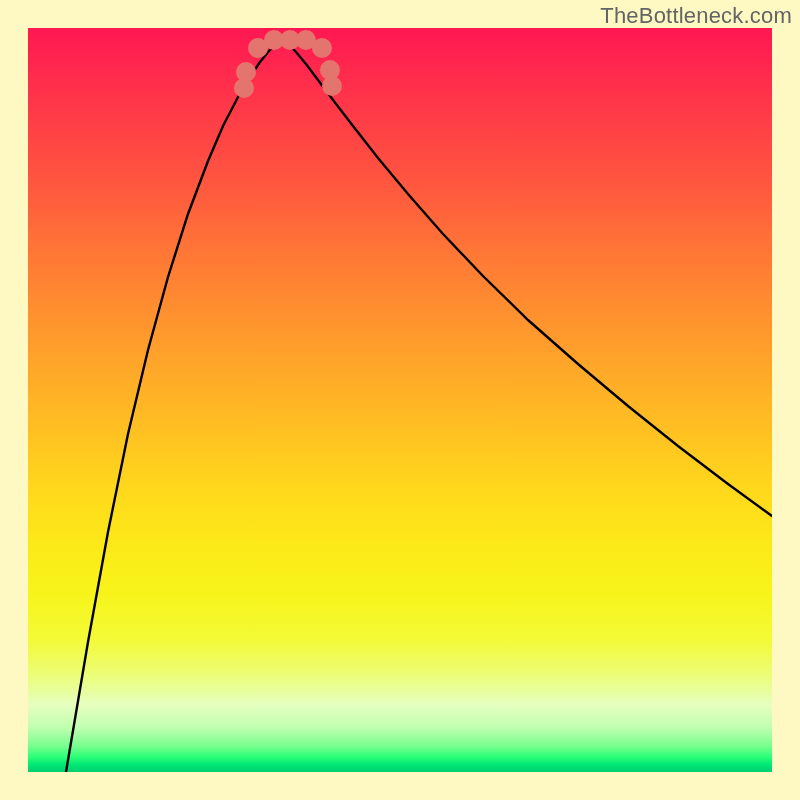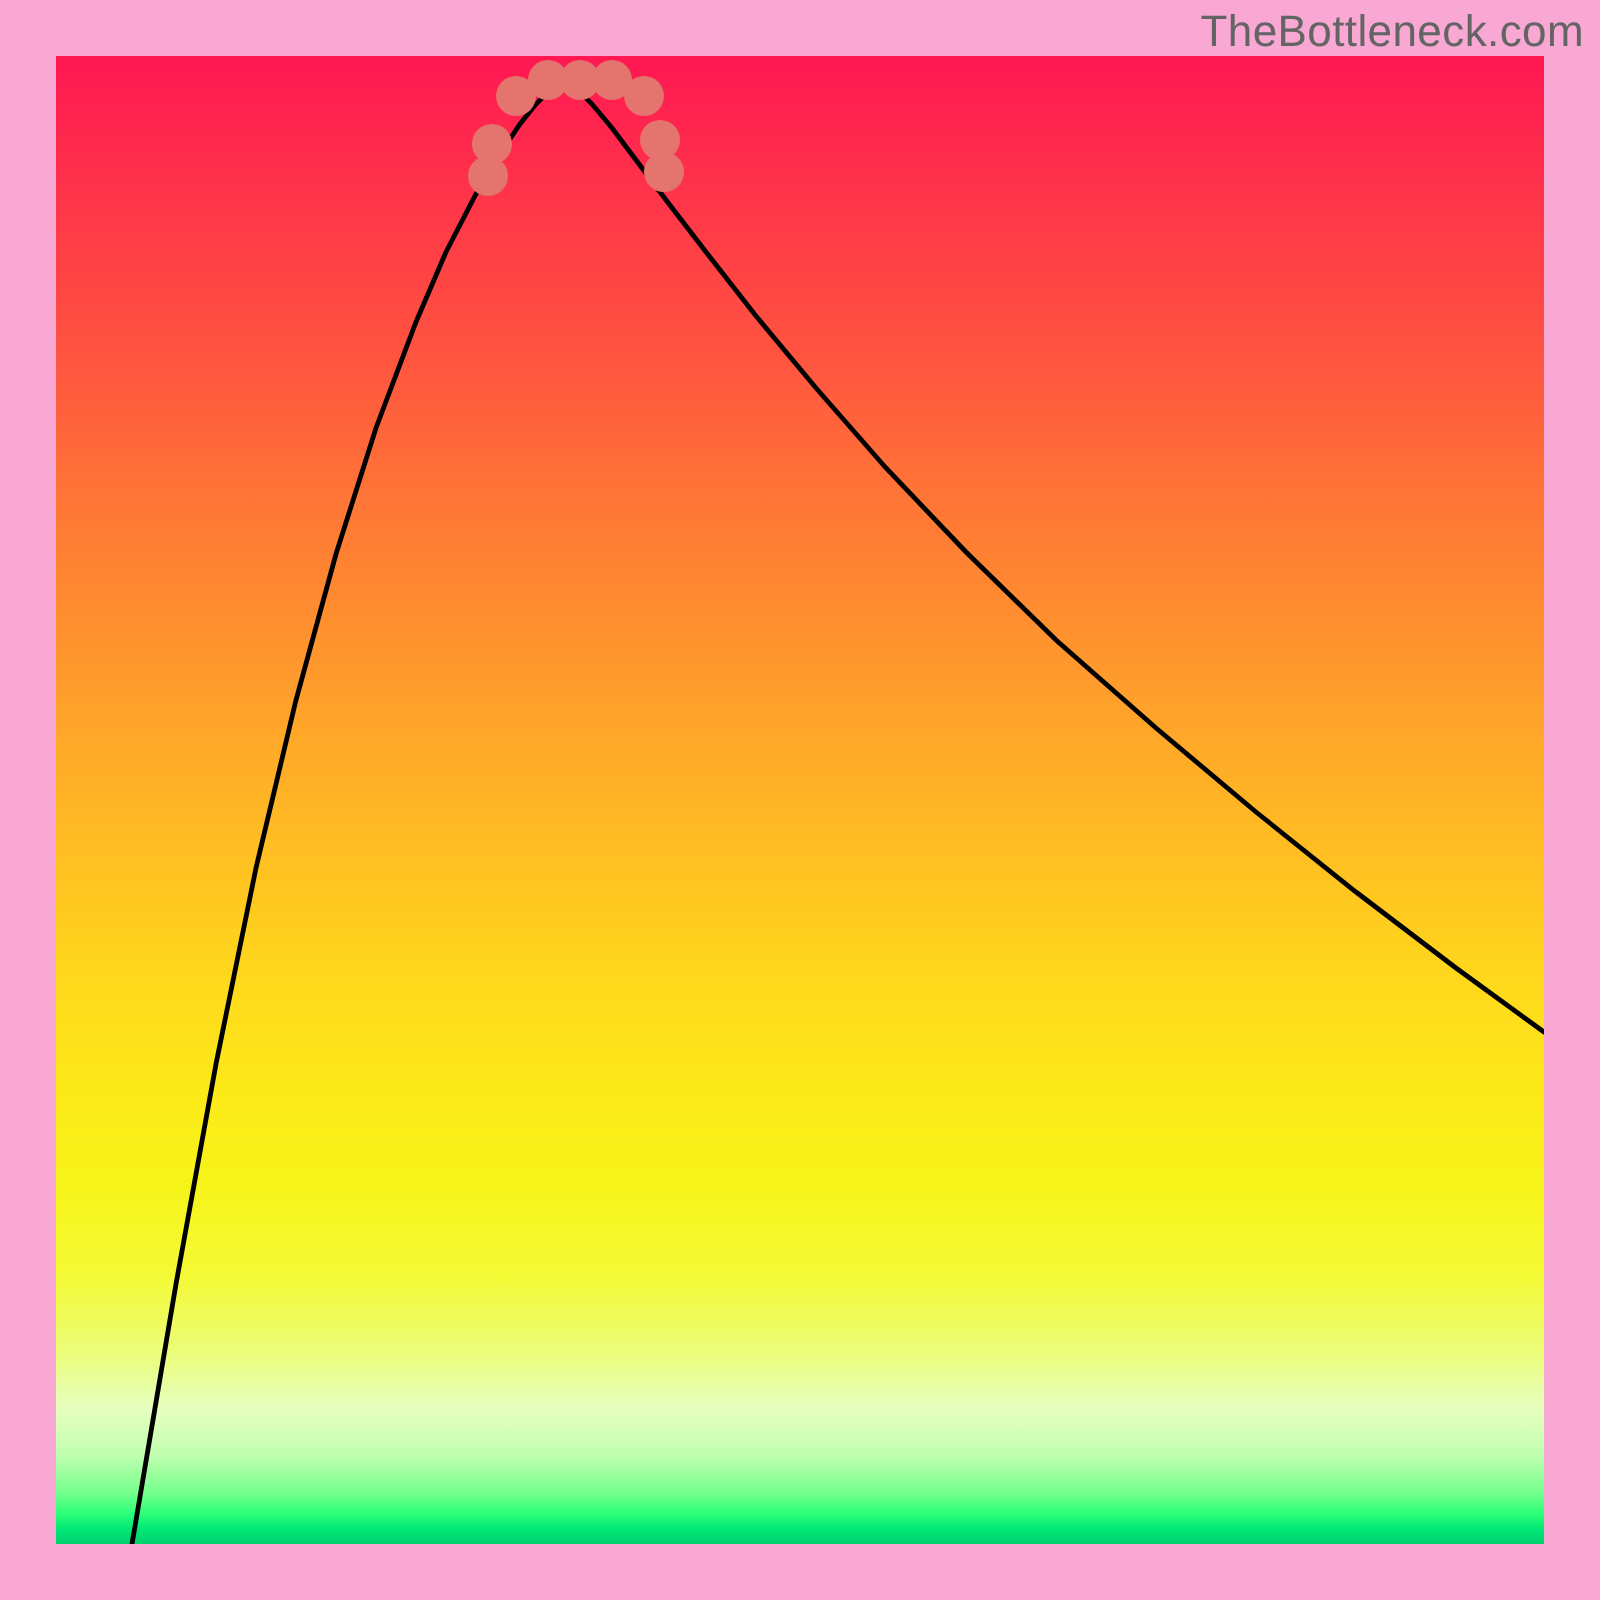--- a/index.html
+++ b/index.html
@@ -8,21 +8,21 @@
     width: 800px;
     height: 800px;
     overflow: hidden;
     background: #000;
     font-family: Arial, Helvetica, sans-serif;
   }
   .frame {
     position: absolute;
     left: 0; top: 0;
     width: 800px; height: 800px;
-    background: #f9a8d4;
+    background: #fef9c3;
   }
   .plot {
     position: absolute;
     left: 28px;
     top: 28px;
     width: 744px;
     height: 744px;
     overflow: hidden;
   }
   .grad {

